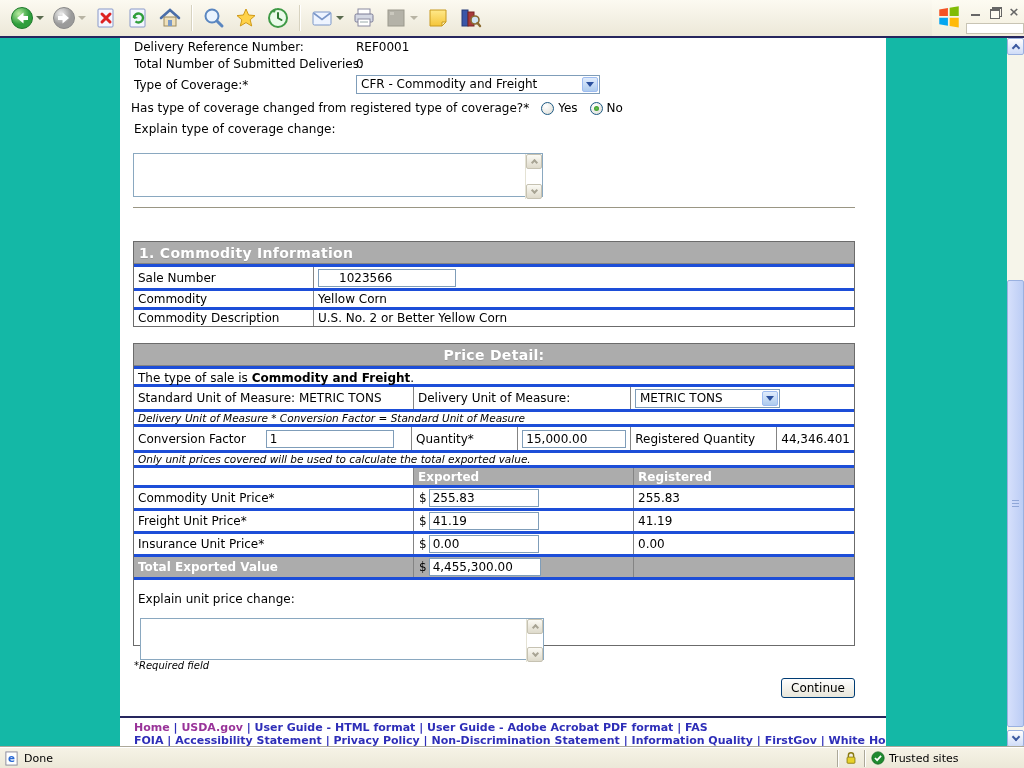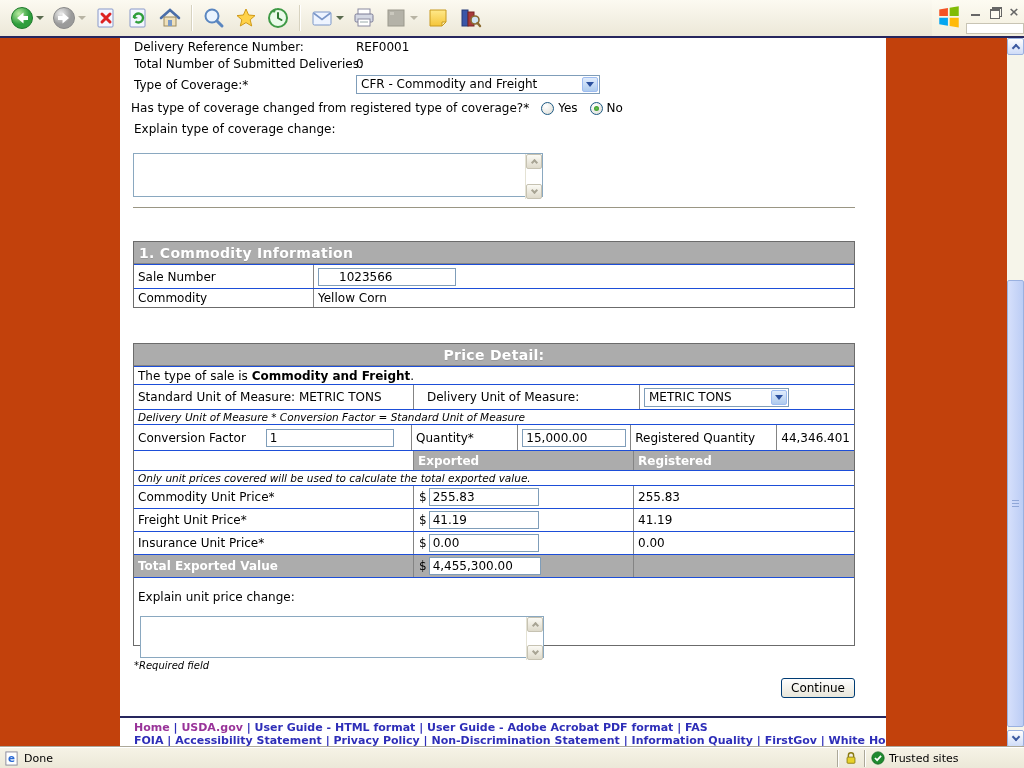--- a/index.html
+++ b/index.html
@@ -21,21 +21,21 @@
     background:linear-gradient(#fdfbf2,#f2eedd); display:flex; align-items:flex-start; padding-top:4px; }
   .win-ctrls { position:absolute; right:4px; top:6px; display:flex; gap:7px; align-items:center; color:#555; }
   .wc { width:12px; height:12px; position:relative; }
   .wc-min::after { content:''; position:absolute; left:1px; bottom:2px; width:9px; height:2px; background:#666; }
   .wc-rest::after { content:''; position:absolute; left:1px; top:3px; width:8px; height:7px; border:1px solid #666; border-top-width:2px; background:#fdfbf2; }
   .wc-rest::before { content:''; position:absolute; left:3px; top:1px; width:8px; height:7px; border:1px solid #666; border-top-width:2px; }
   .wc-close { font:bold 13px/12px "DejaVu Sans",sans-serif; color:#666; text-align:center; }
   .mini-white { position:absolute; right:0; top:23px; width:58px; height:11px; background:#fff; border:1px solid #c8c4b4; }
 
   
-  .viewport { position:absolute; top:38px; bottom:21px; left:0; right:0; background:#c2410c; }
+  .viewport { position:absolute; top:38px; bottom:21px; left:0; right:0; background:#14b8a6; }
   .page { position:absolute; left:120px; top:0; bottom:0; width:766px; background:#fff; overflow:hidden; }
 
   
   .vscroll { position:absolute; right:0; top:0; bottom:0; width:17px; background:#f6f5ea; }
   .sbtn { position:absolute; left:0; width:17px; height:17px; background:linear-gradient(#fefefe,#cfdcf8);
     border:1px solid #9ab1e0; border-radius:2px; display:flex; align-items:center; justify-content:center; }
   .sbtn.up { top:0; } .sbtn.down { bottom:0; }
   .chev { width:6px; height:6px; border-left:2px solid #3c5aa0; border-top:2px solid #3c5aa0; transform:rotate(45deg); margin-top:3px; }
   .chev.d { transform:rotate(225deg); margin-top:-3px; }
   .sthumb { position:absolute; left:0; width:17px; top:242px; height:447px;
@@ -62,21 +62,21 @@
   .ta-btn { position:absolute; right:0; width:16px; height:15px; background:linear-gradient(#fbfaf4,#dedacb);
     border:1px solid #c6c2b2; border-radius:2px; display:flex; align-items:center; justify-content:center; }
   .ta-btn.t { top:0; } .ta-btn.b { bottom:0; }
   .gchev { width:5px; height:5px; border-left:2px solid #a8a494; border-top:2px solid #a8a494; transform:rotate(45deg); margin-top:2px; }
   .gchev.d { transform:rotate(225deg); margin-top:-2px; }
   .hr { position:absolute; left:13px; width:722px; height:2px; border-top:1px solid #9a9684; border-bottom:1px solid #fff; }
 
   input.xpin { border:1px solid #7f9db9; height:18px; font:12px "DejaVu Sans",sans-serif; padding:0 3px; }
 
   .dtable { position:absolute; left:13px; width:722px; border:1px solid #6b6b6b; }
-  .trow { display:flex; border-top:1px solid #1d4ed8; align-items:center; }
+  .trow { display:flex; border-top:3px solid #1d4ed8; align-items:center; }
   .trow:first-child { border-top:none; }
   .cell { padding:1px 4px; align-self:stretch; display:flex; align-items:center; }
   .bR { border-right:1px solid #848484; }
   .gray { background:#acacac; }
   .secthead { height:22px; background:#acacac; color:#fff; font-weight:bold; font-size:14px;
     display:flex; align-items:center; padding:0 5px; border-bottom:1px solid #848484;
     text-shadow:0 1px 0 #999; letter-spacing:.3px; }
   .note { font-style:italic; font-size:10.5px; padding:1px 4px; }
   .dollar { margin:0 2px 0 1px; }
 
@@ -278,32 +278,36 @@
       <div class="trow" style="height:24px;">
         <div class="cell bR" style="width:180px;">Sale Number</div>
         <div class="cell" style="flex:1;">
           <input class="xpin" style="width: 138px; padding-left: 20px;" value="1023566">
         </div>
       </div>
       <div class="trow" style="height:19px;">
         <div class="cell bR" style="width:180px;">Commodity</div>
         <div class="cell" style="flex:1;">Yellow Corn</div>
       </div>
+      <div class="trow" style="height:19px;">
+        <div class="cell bR" style="width:180px;">Commodity Description</div>
+        <div class="cell" style="flex:1;">U.S. No. 2 or Better Yellow Corn</div>
+      </div>
     </div>
 
     <div class="dtable" style="top:305px;">
       <div class="secthead" style="justify-content:center;">Price Detail:</div>
       <div class="trow" style="height:18px;justify-content:center;">
         <div class="cell" style="flex:1; white-space:nowrap; display:block; line-height:16px;">
           <span>The type of sale is </span><b>Commodity and Freight</b><span>.</span>
         </div>
       </div>
       <div class="trow" style="height:25px;">
         <div class="cell bR" style="width:280px;">Standard Unit of Measure: METRIC TONS</div>
-        <div class="cell bR" style="width:217px;margin-left:9px;">Delivery Unit of Measure:</div>
+        <div class="cell bR" style="width:217px;">Delivery Unit of Measure:</div>
         <div class="cell" style="flex:1;">
           <div class="xpselect" style="width:145px;">
             <span>METRIC TONS</span>
             <span class="sel-arrow">
                 <i></i>
               </span>
           </div>
         </div>
       </div>
       <div class="trow" style="height:15px;">
@@ -314,27 +318,27 @@
           <span>Conversion Factor</span>
           <input class="xpin" style="width: 128px;" value="1">
         </div>
         <div class="cell bR" style="width:107px;">Quantity*</div>
         <div class="cell bR" style="width:113px;">
           <input class="xpin" style="width: 104px;" value="15,000.00">
         </div>
         <div class="cell bR" style="width:147px;">Registered Quantity</div>
         <div class="cell" style="flex:1;">44,346.401</div>
       </div>
+      <div class="trow" style="height:15px;">
+        <div class="note">Only unit prices covered will be used to calculate the total exported value.</div>
+      </div>
       <div class="trow" style="height:20px;">
         <div class="cell bR" style="width:280px;"></div>
         <div class="cell bR gray" style="width:220px; color:#fff; font-weight:bold;">Exported</div>
         <div class="cell gray" style="flex:1; color:#fff; font-weight:bold;">Registered</div>
-      </div>
-      <div class="trow" style="height:15px;">
-        <div class="note">Only unit prices covered will be used to calculate the total exported value.</div>
       </div>
       <div class="trow" style="height:23px;">
         <div class="cell bR" style="width:280px;">Commodity Unit Price*</div>
         <div class="cell bR" style="width:220px;">
           <span class="dollar">$</span>
           <input class="xpin" style="width: 110px;" value="255.83">
         </div>
         <div class="cell" style="flex:1;">255.83</div>
       </div>
       <div class="trow" style="height:23px;">

